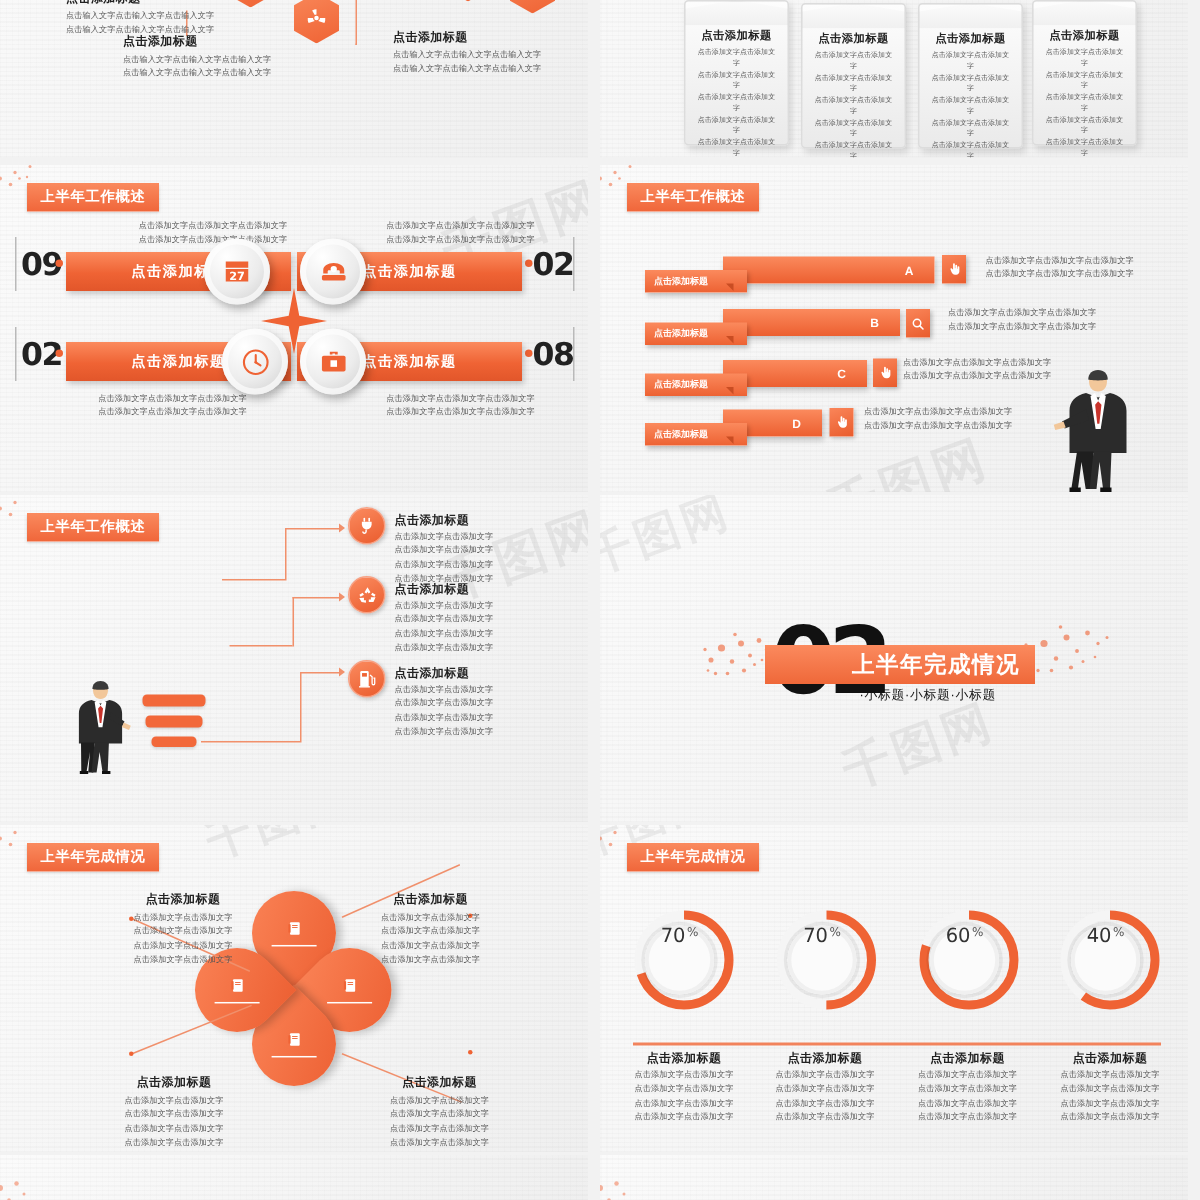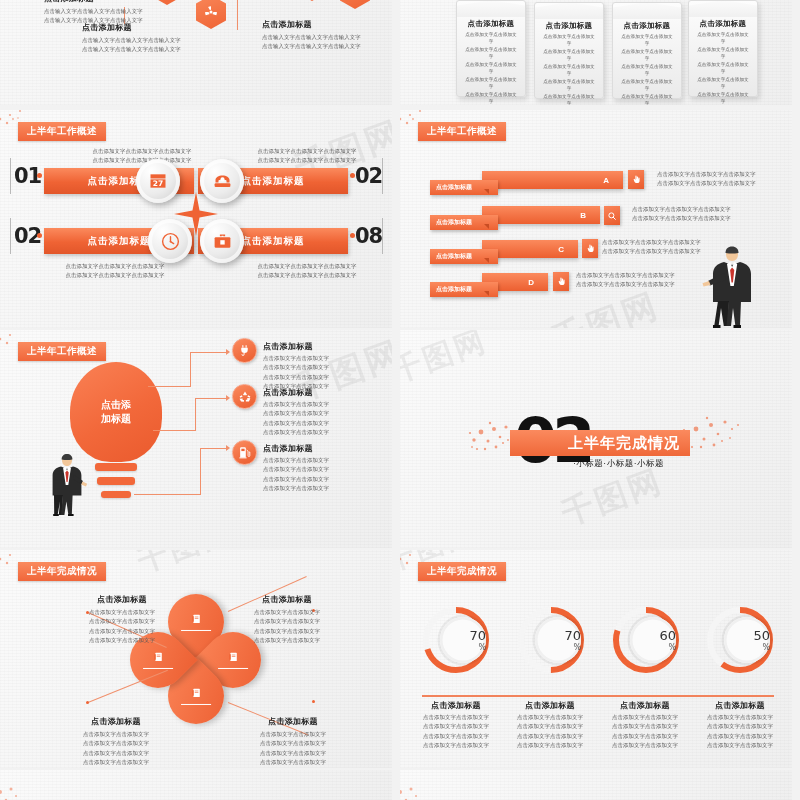--- a/index.html
+++ b/index.html
@@ -168,25 +168,25 @@
   .petal.p-dn{border-radius:50% 0 50% 50%;transform:rotate(-45deg)}
   .petal.p-lf{border-radius:50% 50% 0 50%;transform:rotate(-45deg)}
   .petal .pin{transform:rotate(45deg);display:flex;flex-direction:column;align-items:center}
   .leadline{position:absolute;height:1px;background:#f0906c;transform-origin:left center}
   .leaddot{position:absolute;width:3px;height:3px;border-radius:50%;background:#ef6334}
 
   
   .donut{position:absolute;width:68px;height:68px}
   .donut .ring{position:absolute;inset:0;border-radius:50%}
   .donut .inner{
-    position:absolute;left:18px;top:11px;width:46px;height:46px;border-radius:50%;
+    position:absolute;left:8px;top:11px;width:46px;height:46px;border-radius:50%;
     background:radial-gradient(circle at 50% 50%,#fbfbfb 62%,#e7e7e7 100%);
     box-shadow:inset 0 0 0 2.5px #f0f0f0, 0 0 0 2.5px rgba(0,0,0,.06);
-    display:flex;align-items:flex-end;justify-content:center;
-    font-size:13px;color:#333;font-family:"DejaVu Sans",sans-serif;flex-direction:column;
+    display:flex;align-items:flex-start;justify-content:center;
+    font-size:13px;color:#333;font-family:"DejaVu Sans",sans-serif;
   }
   .donut .inner .pc{font-size:8px;color:#555;margin-left:1px}
   .hrule{position:absolute;height:1.5px;background:#f2835c}
 
   svg{display:block}
 </style>
 </head>
 <body>
 
 <div class="page">
@@ -308,21 +308,21 @@
     </svg>
     <div class="sl-head">
       <div class="badge">上半年工作概述</div>
     </div>
 
     <div class="vbar" style="left:10px;top:48px;height:36px"></div>
     <div class="vbar" style="left:382px;top:48px;height:36px"></div>
     <div class="vbar" style="left:10px;top:108px;height:36px"></div>
     <div class="vbar" style="left:382px;top:108px;height:36px"></div>
 
-    <div class="num" style="left:14px;top:54px">01</div>
+    <div class="num" style="left:14px;top:54px">09</div>
     <div class="num" style="left:355px;top:54px">02</div>
     <div class="num" style="left:14px;top:114px">02</div>
     <div class="num" style="left:355px;top:114px">08</div>
 
     <div class="dot" style="left:37px;top:63px"></div>
     <div class="dot" style="left:350px;top:63px"></div>
     <div class="dot" style="left:37px;top:123px"></div>
     <div class="dot" style="left:350px;top:123px"></div>
 
     <div class="star" style="left:174px;top:82px"></div>
@@ -504,26 +504,20 @@
           <circle cx="35" cy="7" r="1.5"></circle>
         <circle cx="18" cy="26" r="1"></circle>
           <circle cx="27" cy="24" r="1.2"></circle>
           <circle cx="11" cy="25" r="1"></circle>
       </g>
     </svg>
     <div class="sl-head">
       <div class="badge">上半年工作概述</div>
     </div>
 
-    <div class="bulb" style="left:70px;top:32px">
-      <div>
-        <div>点击添</div>
-        <div>加标题</div>
-      </div>
-    </div>
     <div class="bulb-n" style="left:95px;top:133px;width:42px;height:8px"></div>
     <div class="bulb-n" style="left:97px;top:147px;width:38px;height:8px"></div>
     <div class="bulb-n" style="left:101px;top:161px;width:30px;height:7px"></div>
 
     <div class="conn" style="left:148px;top:56px;width:42px;height:0;border-bottom:1px solid #f1906b;border-left:none"></div>
     <div class="conn" style="left:190px;top:22px;width:0;height:35px;border-bottom:none"></div>
     <div class="conn" style="left:190px;top:22px;width:36px;height:0;border-bottom:1px solid #f1906b;border-left:none"></div>
     <div class="arr" style="left:226px;top:19px"></div>
     <div class="conn" style="left:153px;top:100px;width:42px;height:0;border-bottom:1px solid #f1906b;border-left:none"></div>
     <div class="conn" style="left:195px;top:68px;width:0;height:33px;border-bottom:none"></div>
@@ -811,21 +805,21 @@
         <span>60</span>
           <span class="pc">%</span>
       </div>
     </div>
     <div class="donut" style="left:306px;top:56px">
       <svg class="ring" viewBox="0 0 68 68">
         <circle cx="34" cy="34" r="30" fill="none" stroke="#f5f5f5" stroke-width="6"></circle>
         <circle cx="34" cy="34" r="30" fill="none" stroke="#ef6334" stroke-width="6" stroke-dasharray="113.1 188.5" stroke-dashoffset="0" transform="rotate(-90 34 34)"></circle>
       </svg>
       <div class="inner">
-        <span>50</span>
+        <span>40</span>
           <span class="pc">%</span>
       </div>
     </div>
 
     <div class="hrule" style="left:22px;top:145px;width:352px"></div>
 
     <div style="position:absolute;left:14px;top:150px;width:84px">
       <div class="tt" style="text-align:center">点击添加标题</div>
       <div class="bd" style="margin-top:2px;text-align:center">
         <div>点击添加文字点击添加文字</div>

